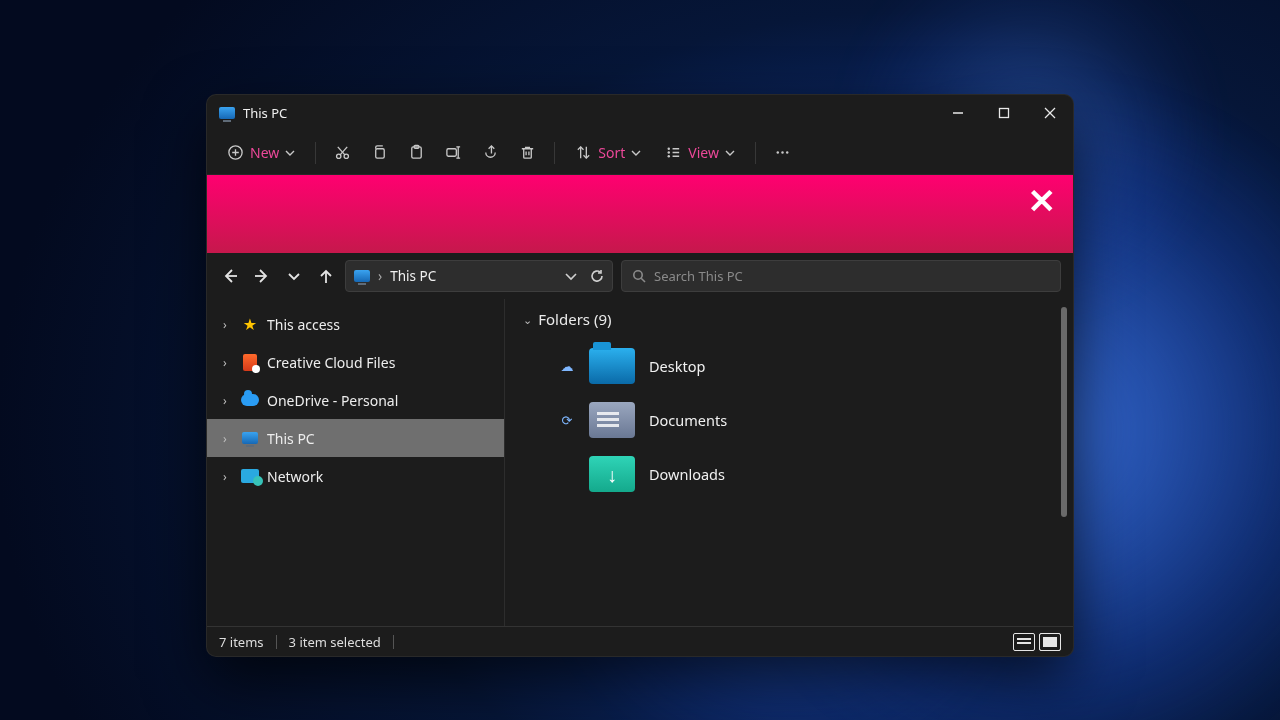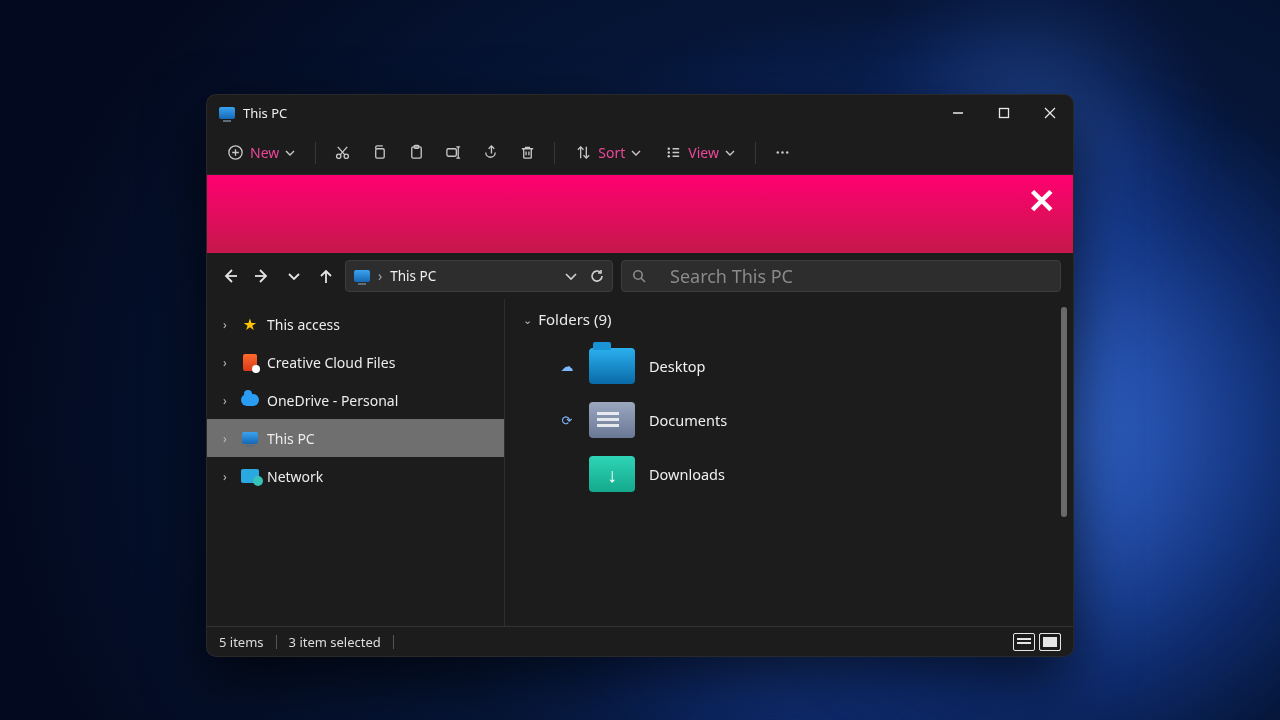--- a/index.html
+++ b/index.html
@@ -65,21 +65,21 @@
 .addressbar {
   flex: 0 0 268px; height: 32px; background: #2d2d2d; border: 1px solid #3d3d3d; border-radius: 4px;
   display: flex; align-items: center; padding: 0 8px; gap: 8px; font-size: 13.5px;
 }
 .addressbar .pc-icon { width: 16px; height: 12px; }
 .addressbar .crumbchev { color: #aaa; }
 .addr-right { margin-left: auto; display: flex; gap: 12px; align-items: center; }
 .addr-right svg { width: 14px; height: 14px; fill: none; stroke: #d0d0d0; stroke-width: 1.6; }
 .searchbar {
   flex: 1; height: 32px; background: #2d2d2d; border: 1px solid #3d3d3d; border-radius: 4px;
-  display: flex; align-items: center; padding: 0 10px; gap: 24px; color: #8a8a8a; font-size: 18px;
+  display: flex; align-items: center; padding: 0 10px; gap: 8px; color: #8a8a8a; font-size: 13px;
 }
 .searchbar svg { width: 14px; height: 14px; fill: none; stroke: #8a8a8a; stroke-width: 1.6; }
 
 .body { flex: 1; display: flex; min-height: 0; }
 .sidebar { width: 298px; border-right: 1px solid rgba(255,255,255,0.08); padding-top: 6px; overflow: hidden; }
 .treeitem {
   display: flex; align-items: center; gap: 8px; height: 38px; padding-left: 16px; font-size: 14px;
   color: #ededed; cursor: pointer;
 }
 .treeitem .expand { width: 10px; color: #bdbdbd; font-size: 12px; }
@@ -355,21 +355,21 @@
       <div class="folderrow">
         <span class="status-ico"></span>
         <span class="foldericon fi-down"></span>
         <span class="flabel">Downloads</span>
       </div>
       <div class="scrollbar"></div>
     </div>
   </div>
 
   <div class="statusbar">
-    <span>5 items</span>
+    <span>7 items</span>
     <span class="ssep"></span>
     <span>3 item selected</span>
     <span class="ssep"></span>
     <div class="viewtoggles">
       <div class="vt list"></div>
       <div class="vt grid"></div>
     </div>
   </div>
 
 </div>

